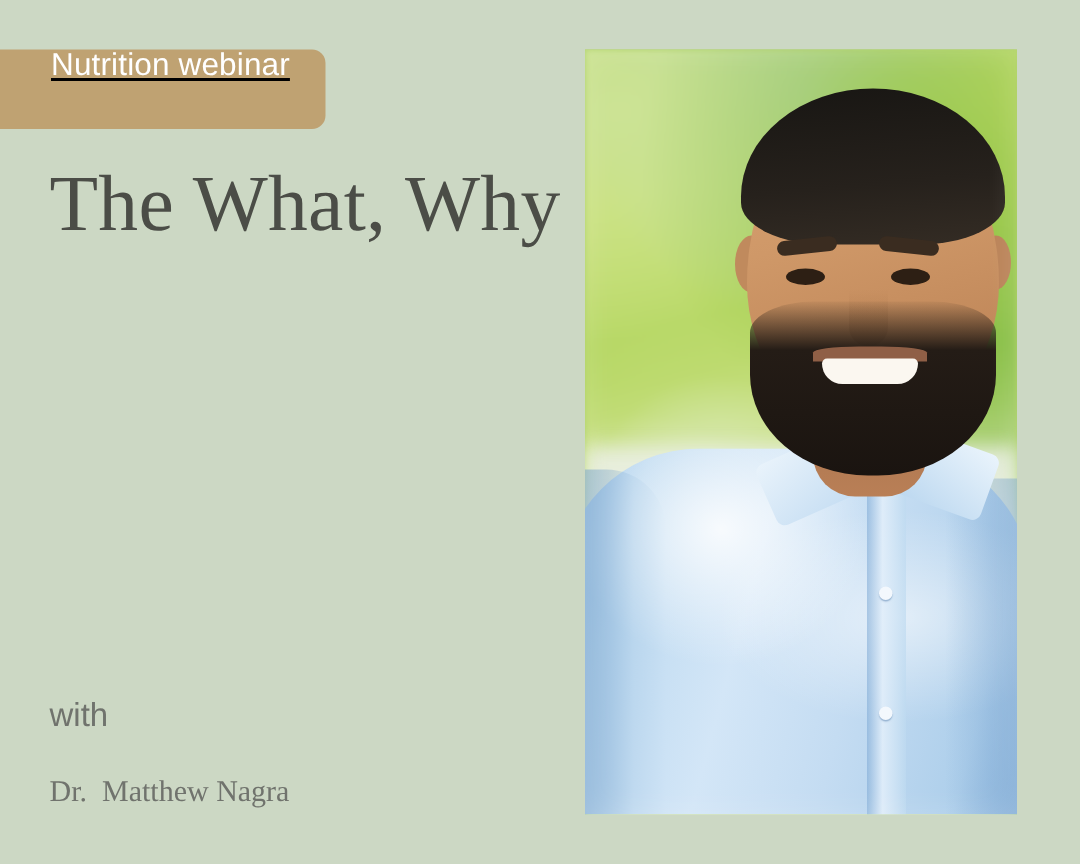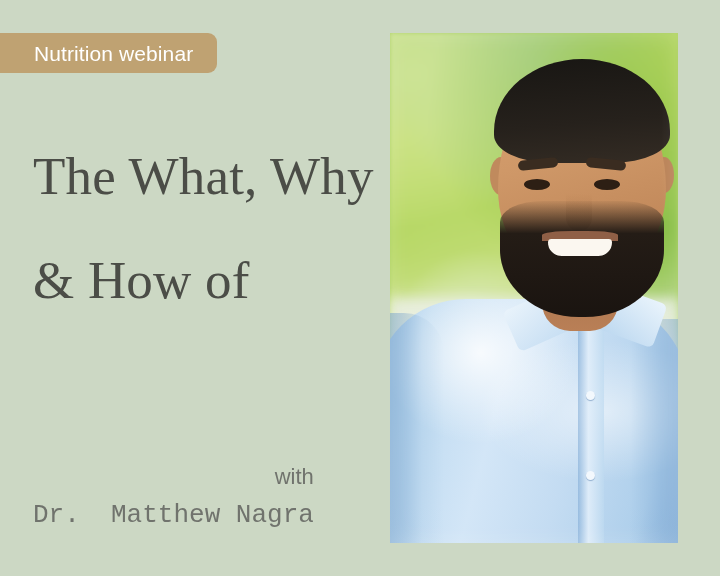--- a/index.html
+++ b/index.html
@@ -19,28 +19,28 @@
     height: 576px;
     background: #ccd8c4;
     overflow: hidden;
   }
 
   
   .badge {
     position: absolute;
     left: 0;
     top: 33px;
-    height: 40px;
+    height: 53px;
     padding: 0 24px 0 34px;
     display: flex;
-    align-items: center;
     background: #bfa272;
     border-top-right-radius: 9px;
     border-bottom-right-radius: 9px;
     box-sizing: border-box;
+    text-decoration: underline;
   }
   .badge-label {
     color: #ffffff;
     font-family: "Liberation Sans", sans-serif;
     font-size: 21px;
     font-weight: 400;
     letter-spacing: 0.1px;
     white-space: nowrap;
     line-height: 1;
   }
@@ -53,45 +53,43 @@
     width: 350px;
   }
   .title-line {
     font-family: "Liberation Serif", "DejaVu Serif", serif;
     font-size: 53px;
     line-height: 64px;
     color: #4b4d47;
     font-weight: 400;
     letter-spacing: 0.2px;
     white-space: nowrap;
-    margin-top: 40px;
   }
 
   
   .presenter {
     position: absolute;
     left: 33px;
     top: 462px;
-    text-align: right;
   }
   .presenter-with {
     font-family: "Liberation Sans", sans-serif;
     font-size: 22px;
     color: #70736d;
     line-height: 30px;
     font-weight: 400;
   }
   .presenter-name {
-    font-family: Liberation Mono, monospace;
-    font-size: 26px;
+    font-family: Liberation Serif, serif;
+    font-size: 20px;
     color: #70736d;
     line-height: 40px;
     font-weight: 400;
     white-space: pre;
-    margin-top: 3px;
+    margin-top: 16px;
   }
 
   
   .photo {
     position: absolute;
     left: 390px;
     top: 33px;
     width: 288px;
     height: 510px;
     overflow: hidden;
@@ -314,21 +312,20 @@
 <body>
 
 <div class="canvas">
 
   <div class="badge">
     <span class="badge-label">Nutrition webinar</span>
   </div>
 
   <div class="title">
     <div class="title-line">The What, Why</div>
-    <div class="title-line">&amp; How of</div>
   </div>
 
   <div class="presenter">
     <div class="presenter-with">with</div>
     <div class="presenter-name">Dr.  Matthew Nagra</div>
   </div>
 
   <div class="photo">
     <div class="photo-bokeh"></div>
     <div class="photo-ground"></div>

